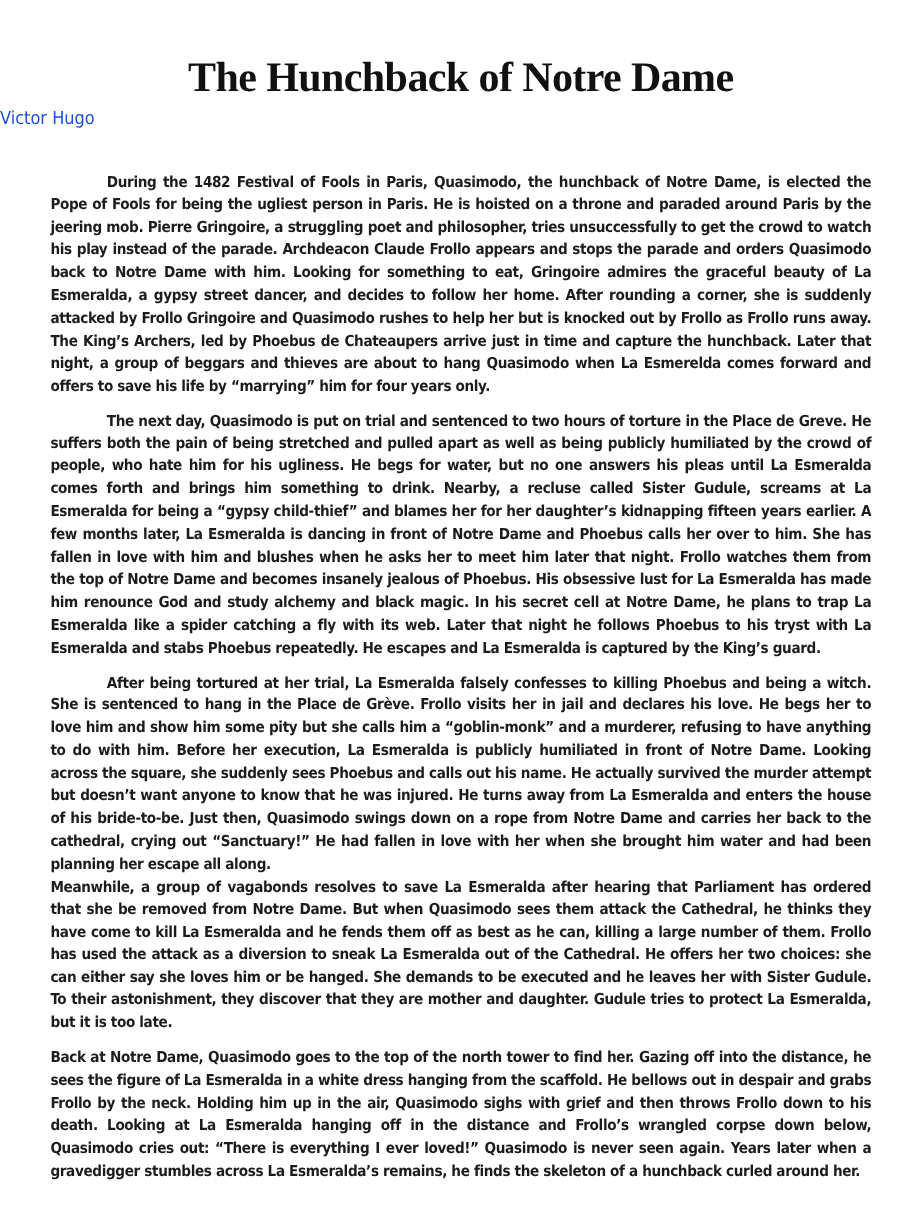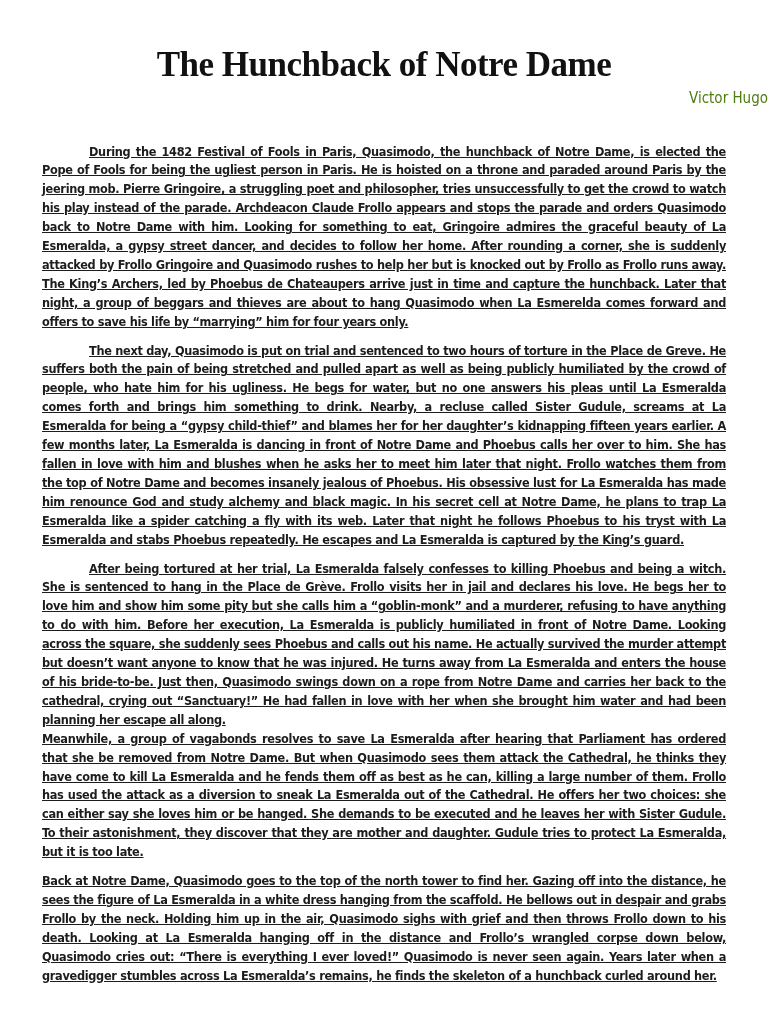--- a/index.html
+++ b/index.html
@@ -21,41 +21,40 @@
     text-align: center;
     font-family: "Liberation Serif", "DejaVu Serif", serif;
     font-weight: bold;
     font-size: 35px;
     line-height: 1.1;
     letter-spacing: -0.5px;
     color: #111111;
   }
   .doc-author {
     margin: 4px 0 0 0;
-    text-align: right;
+    text-align: left;
     font-family: "DejaVu Sans", "Liberation Sans", sans-serif;
     font-stretch: condensed;
     font-weight: 500;
     font-size: 15px;
-    color: #4d7c0f;
+    color: #1d4ed8;
   }
   .doc-body {
     margin: 36px 42px 0 42px;
     font-family: "DejaVu Sans", "Liberation Sans", sans-serif;
     font-stretch: condensed;
     font-weight: bold;
     font-size: 12.6px;
     line-height: 18.9px;
     letter-spacing: -0.3px;
     text-align: justify;
     color: #1c1c1c;
   }
   .para {
     margin: 0 0 10px 0;
-    text-decoration: underline;
   }
   .para.indent {
     text-indent: 47px;
   }
   .para.no-gap-after {
     margin-bottom: 0;
   }
 </style>
 </head>
 <body>

